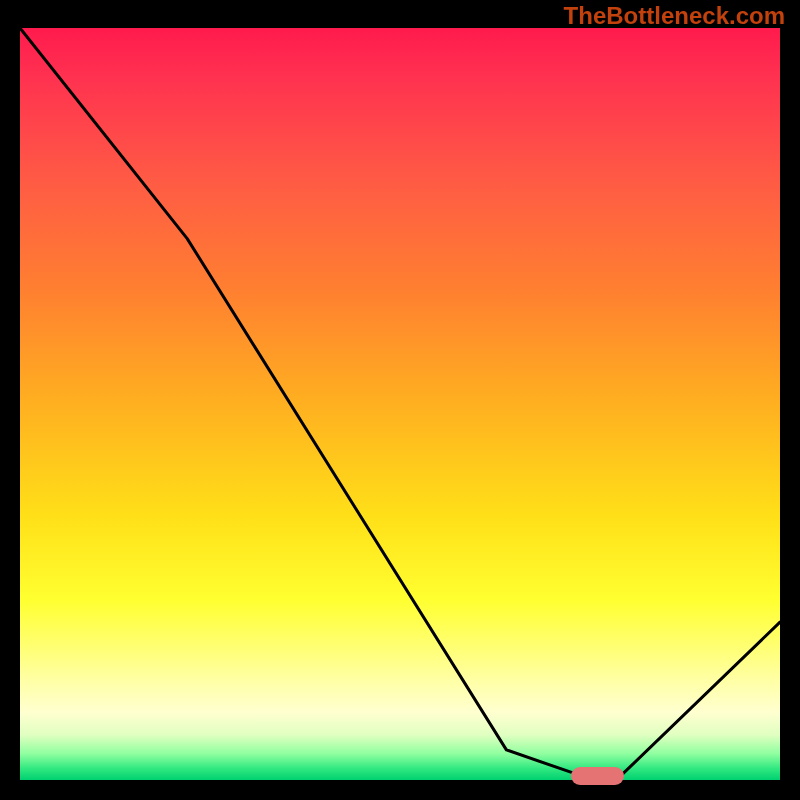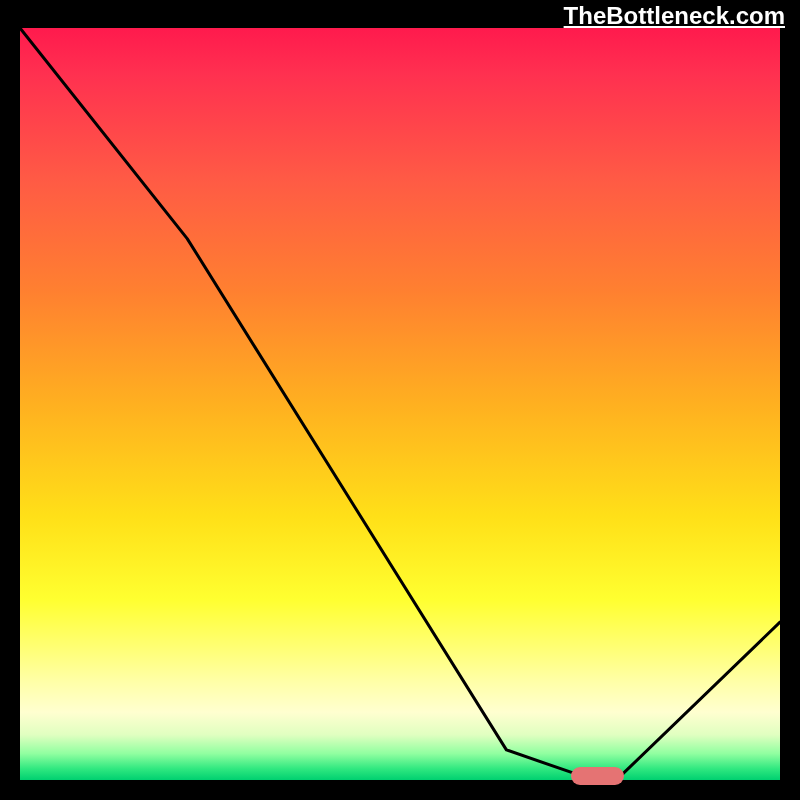--- a/index.html
+++ b/index.html
@@ -10,23 +10,22 @@
     position: relative;
     overflow: hidden;
   }
   .watermark {
     position: absolute;
     top: 2px;
     right: 15px;
     font-family: Arial, Helvetica, sans-serif;
     font-size: 24px;
     font-weight: bold;
-    color: #ffffff;
+    color: #c2410c;
     z-index: 10;
-    text-decoration: underline;
   }
   .plot-area {
     position: absolute;
     left: 20px;
     top: 28px;
     width: 760px;
     height: 752px;
     background: linear-gradient(to bottom,
       #ff1a4d 0%,
       #ff3050 6%,

